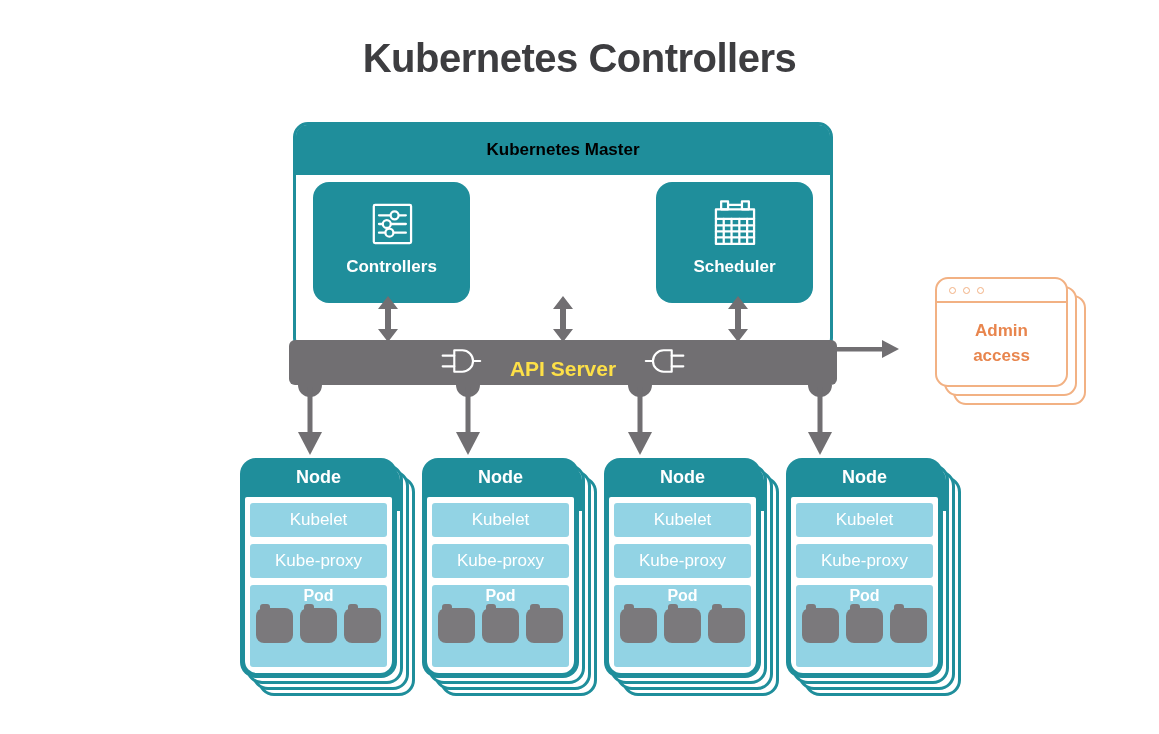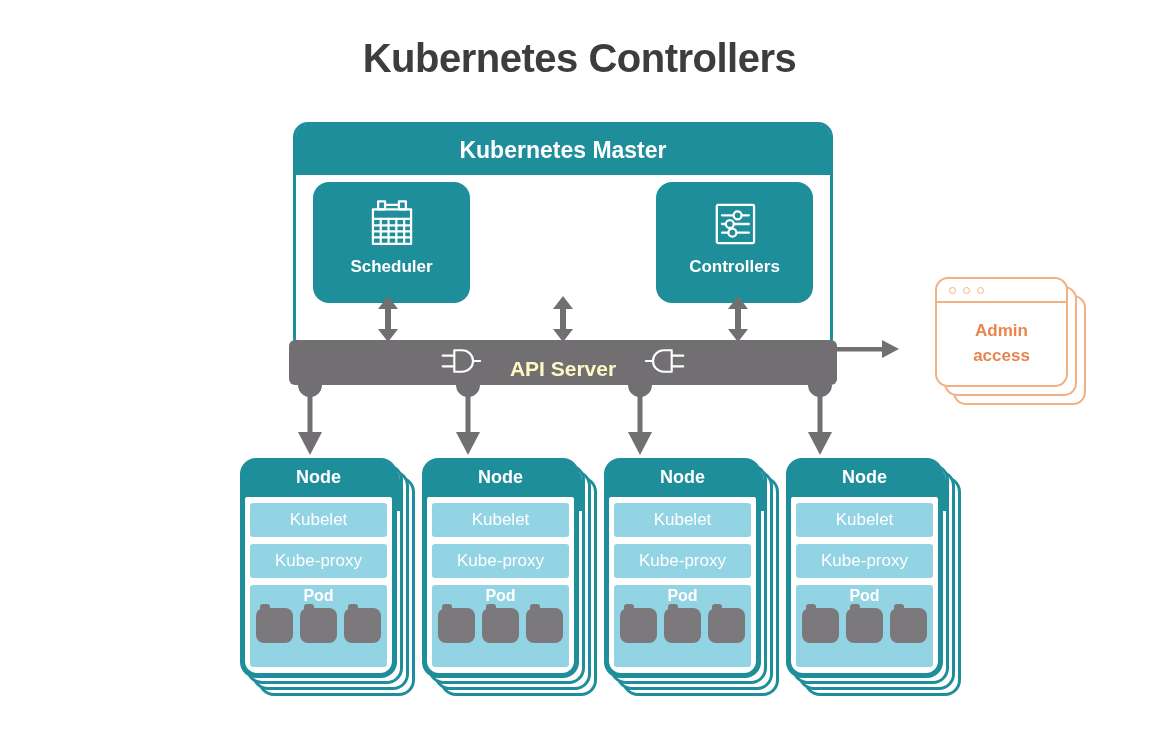--- a/index.html
+++ b/index.html
@@ -16,21 +16,21 @@
   .canvas{position:relative;width:1159px;height:734px;background:#fff;overflow:hidden;}
 
   .page-title{position:absolute;left:0;right:0;top:36px;text-align:center;
     font-size:40px;font-weight:bold;color:var(--titletxt);letter-spacing:-0.5px;}
 
   
   .master{position:absolute;left:293px;top:122px;width:540px;height:231px;
     background:#fff;border:3px solid var(--teal);border-radius:15px;}
   .master-header{height:50px;background:var(--teal);border-radius:11px 11px 0 0;
     display:flex;align-items:center;justify-content:center;
-    color:#ffffff;font-size:23px;font-weight:bold;}
+    color:#000000;font-size:17px;font-weight:bold;}
   .master-components{position:absolute;left:17px;right:17px;top:57px;
     display:flex;justify-content:space-between;}
   .component{width:157px;height:121px;background:var(--teal);border-radius:16px;
     display:flex;flex-direction:column;align-items:center;justify-content:flex-start;
     padding-top:13px;}
   .component .comp-icon{height:58px;display:flex;align-items:center;}
   .comp-label{color:#fff;font-size:17px;font-weight:600;margin-top:4px;}
   .icon-stroke{stroke:#fff;fill:none;stroke-width:2.6;stroke-linecap:round;stroke-linejoin:round;}
   .knob{fill:var(--teal);stroke:#fff;stroke-width:2.6;}
 
@@ -39,21 +39,21 @@
   .arrow-fill{fill:var(--gray);}
   .dbl1{left:375px;top:296px;} .dbl2{left:550px;top:296px;} .dbl3{left:725px;top:296px;}
   .down1{left:296px;top:385px;} .down2{left:454px;top:385px;}
   .down3{left:626px;top:385px;} .down4{left:806px;top:385px;}
   .admin-arrow{left:835px;top:339px;}
 
   
   .api-bar{position:absolute;left:289px;top:340px;width:548px;height:45px;
     background:var(--gray);border-radius:6px;display:flex;align-items:center;
     justify-content:center;gap:20px;}
-  .api-label{color:#fef9c3;font-size:21px;font-weight:bold;margin-top:12px;}
+  .api-label{color:#fde047;font-size:21px;font-weight:bold;margin-top:12px;}
 
   
   .admin-stack{position:absolute;left:935px;top:277px;width:155px;height:132px;}
   .admin-page{position:absolute;width:133px;height:110px;background:#fff;
     border:2px solid var(--orange);border-radius:13px;}
   .ap2{left:18px;top:18px;} .ap1{left:9px;top:9px;}
   .admin-window{position:absolute;left:0;top:0;width:133px;height:110px;background:#fff;
     border:2px solid var(--orange);border-radius:13px;display:flex;flex-direction:column;}
   .admin-titlebar{height:24px;border-bottom:2px solid var(--orange);
     display:flex;align-items:center;gap:7px;padding-left:12px;}
@@ -93,43 +93,43 @@
 
   <div class="page-title">Kubernetes Controllers</div>
 
   <div class="master">
     <div class="master-header">Kubernetes Master</div>
     <div class="master-components">
 
       <div class="component">
         <span class="comp-icon">
           <svg width="52" height="52" viewBox="0 0 60 60" class="icon-stroke">
+            <rect x="9" y="8" width="43" height="44" rx="1.5"></rect>
+            <path d="M15 20 H46 M15 30 H46 M15 40 H46"></path>
+            <circle cx="33" cy="20" r="4.6" class="knob"></circle>
+            <circle cx="24" cy="30" r="4.6" class="knob"></circle>
+            <circle cx="27" cy="40" r="4.6" class="knob"></circle>
+          </svg>
+        </span>
+        <span class="comp-label">Controllers</span>
+      </div>
+
+      <div class="component">
+        <span class="comp-icon">
+          <svg width="52" height="52" viewBox="0 0 60 60" class="icon-stroke">
             <rect x="14" y="4" width="8" height="9"></rect>
             <rect x="38" y="4" width="8" height="9"></rect>
             <path d="M22 8 H38"></path>
             <rect x="8" y="13" width="44" height="40"></rect>
             <path d="M8 24 H52"></path>
             <path d="M17 24 V53 M26 24 V53 M35 24 V53 M44 24 V53"></path>
             <path d="M8 31.5 H52 M8 38.5 H52 M8 45.5 H52"></path>
           </svg>
         </span>
         <span class="comp-label">Scheduler</span>
-      </div>
-
-      <div class="component">
-        <span class="comp-icon">
-          <svg width="52" height="52" viewBox="0 0 60 60" class="icon-stroke">
-            <rect x="9" y="8" width="43" height="44" rx="1.5"></rect>
-            <path d="M15 20 H46 M15 30 H46 M15 40 H46"></path>
-            <circle cx="33" cy="20" r="4.6" class="knob"></circle>
-            <circle cx="24" cy="30" r="4.6" class="knob"></circle>
-            <circle cx="27" cy="40" r="4.6" class="knob"></circle>
-          </svg>
-        </span>
-        <span class="comp-label">Controllers</span>
       </div>
 
 
     </div>
   </div>
 
   <svg class="arrow dbl1" width="26" height="46" viewBox="0 0 26 46">
     <polygon class="arrow-fill" points="13,0 3,13 10,13 10,33 3,33 13,46 23,33 16,33 16,13 23,13"></polygon>
   </svg>
   <svg class="arrow dbl2" width="26" height="46" viewBox="0 0 26 46">

